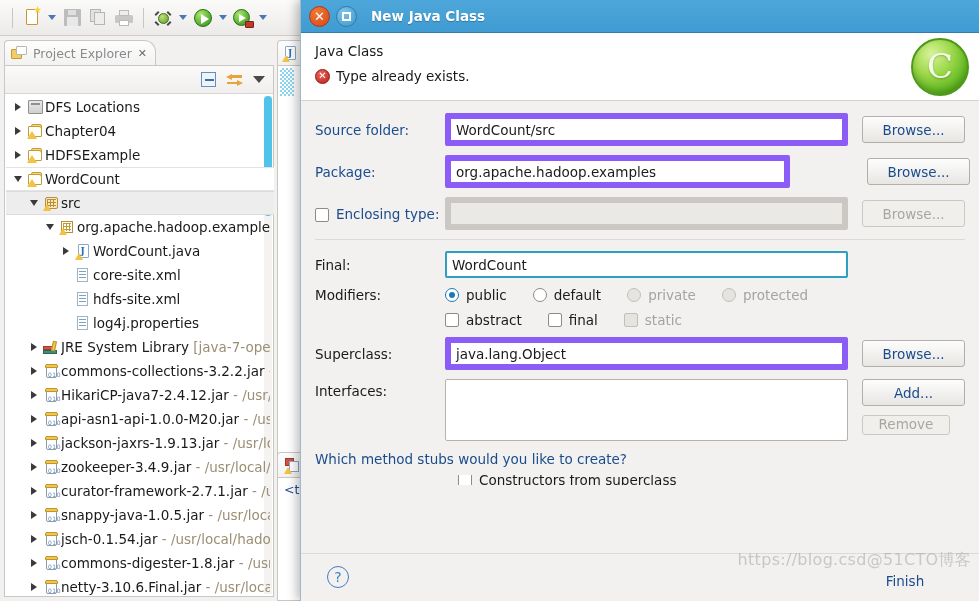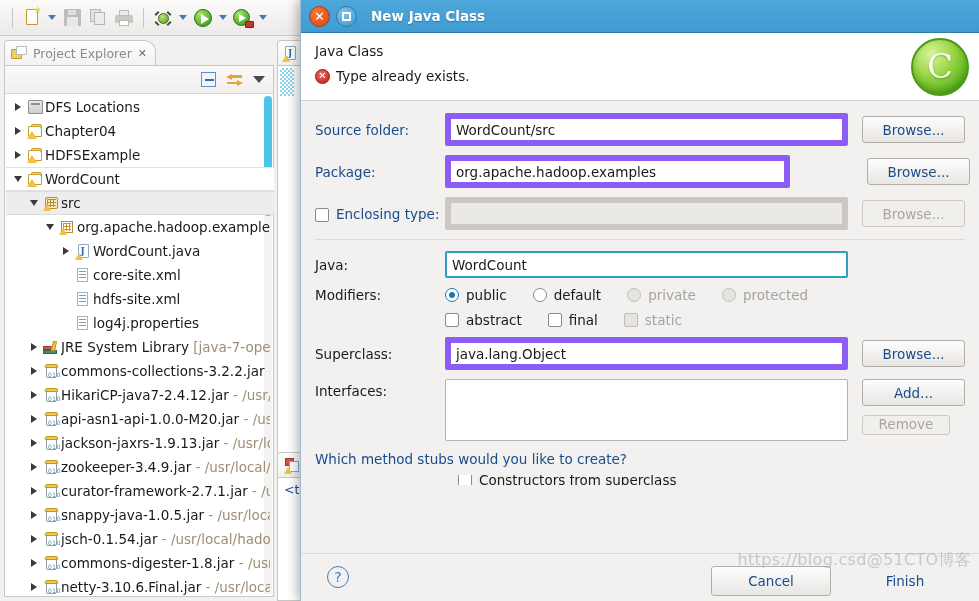--- a/index.html
+++ b/index.html
@@ -765,21 +765,21 @@
           <span class="cbox"></span>
           <span>Enclosing type:</span>
         </span>
         <span class="finput disabled"></span>
         <span class="fbtn disabled">Browse...</span>
       </div>
 
       <div class="sep"></div>
 
       <div class="frow">
-        <span class="flabel dark">Java:</span>
+        <span class="flabel dark">Final:</span>
         <span class="finput focus">WordCount</span>
         <span style="width:103px;margin-left:14px;flex:none"></span>
       </div>
 
       <div class="frow">
         <span class="flabel dark">Modifiers:</span>
         <span class="modrow" id="mod-access-host">
             <span class="modopt">
               <span class="rbox on"></span>
               <span>public</span>
@@ -837,21 +837,20 @@
 
       <div class="stub-row stub-clip">
         <span class="cbox"></span>
         <span>Constructors from superclass</span>
       </div>
     </div>
 
     <div class="dlg-footer">
       <span class="help-icon">?</span>
       <div class="foot-btns">
-        <span class="foot-btn">Cancel</span>
         <span class="foot-btn flat">Finish</span>
       </div>
       <div class="watermark">
         <span>https://blog.csd</span><span class="cn">@51CTO博客</span>
       </div>
     </div>
   </div>
 </div>
 
 </body></html>

